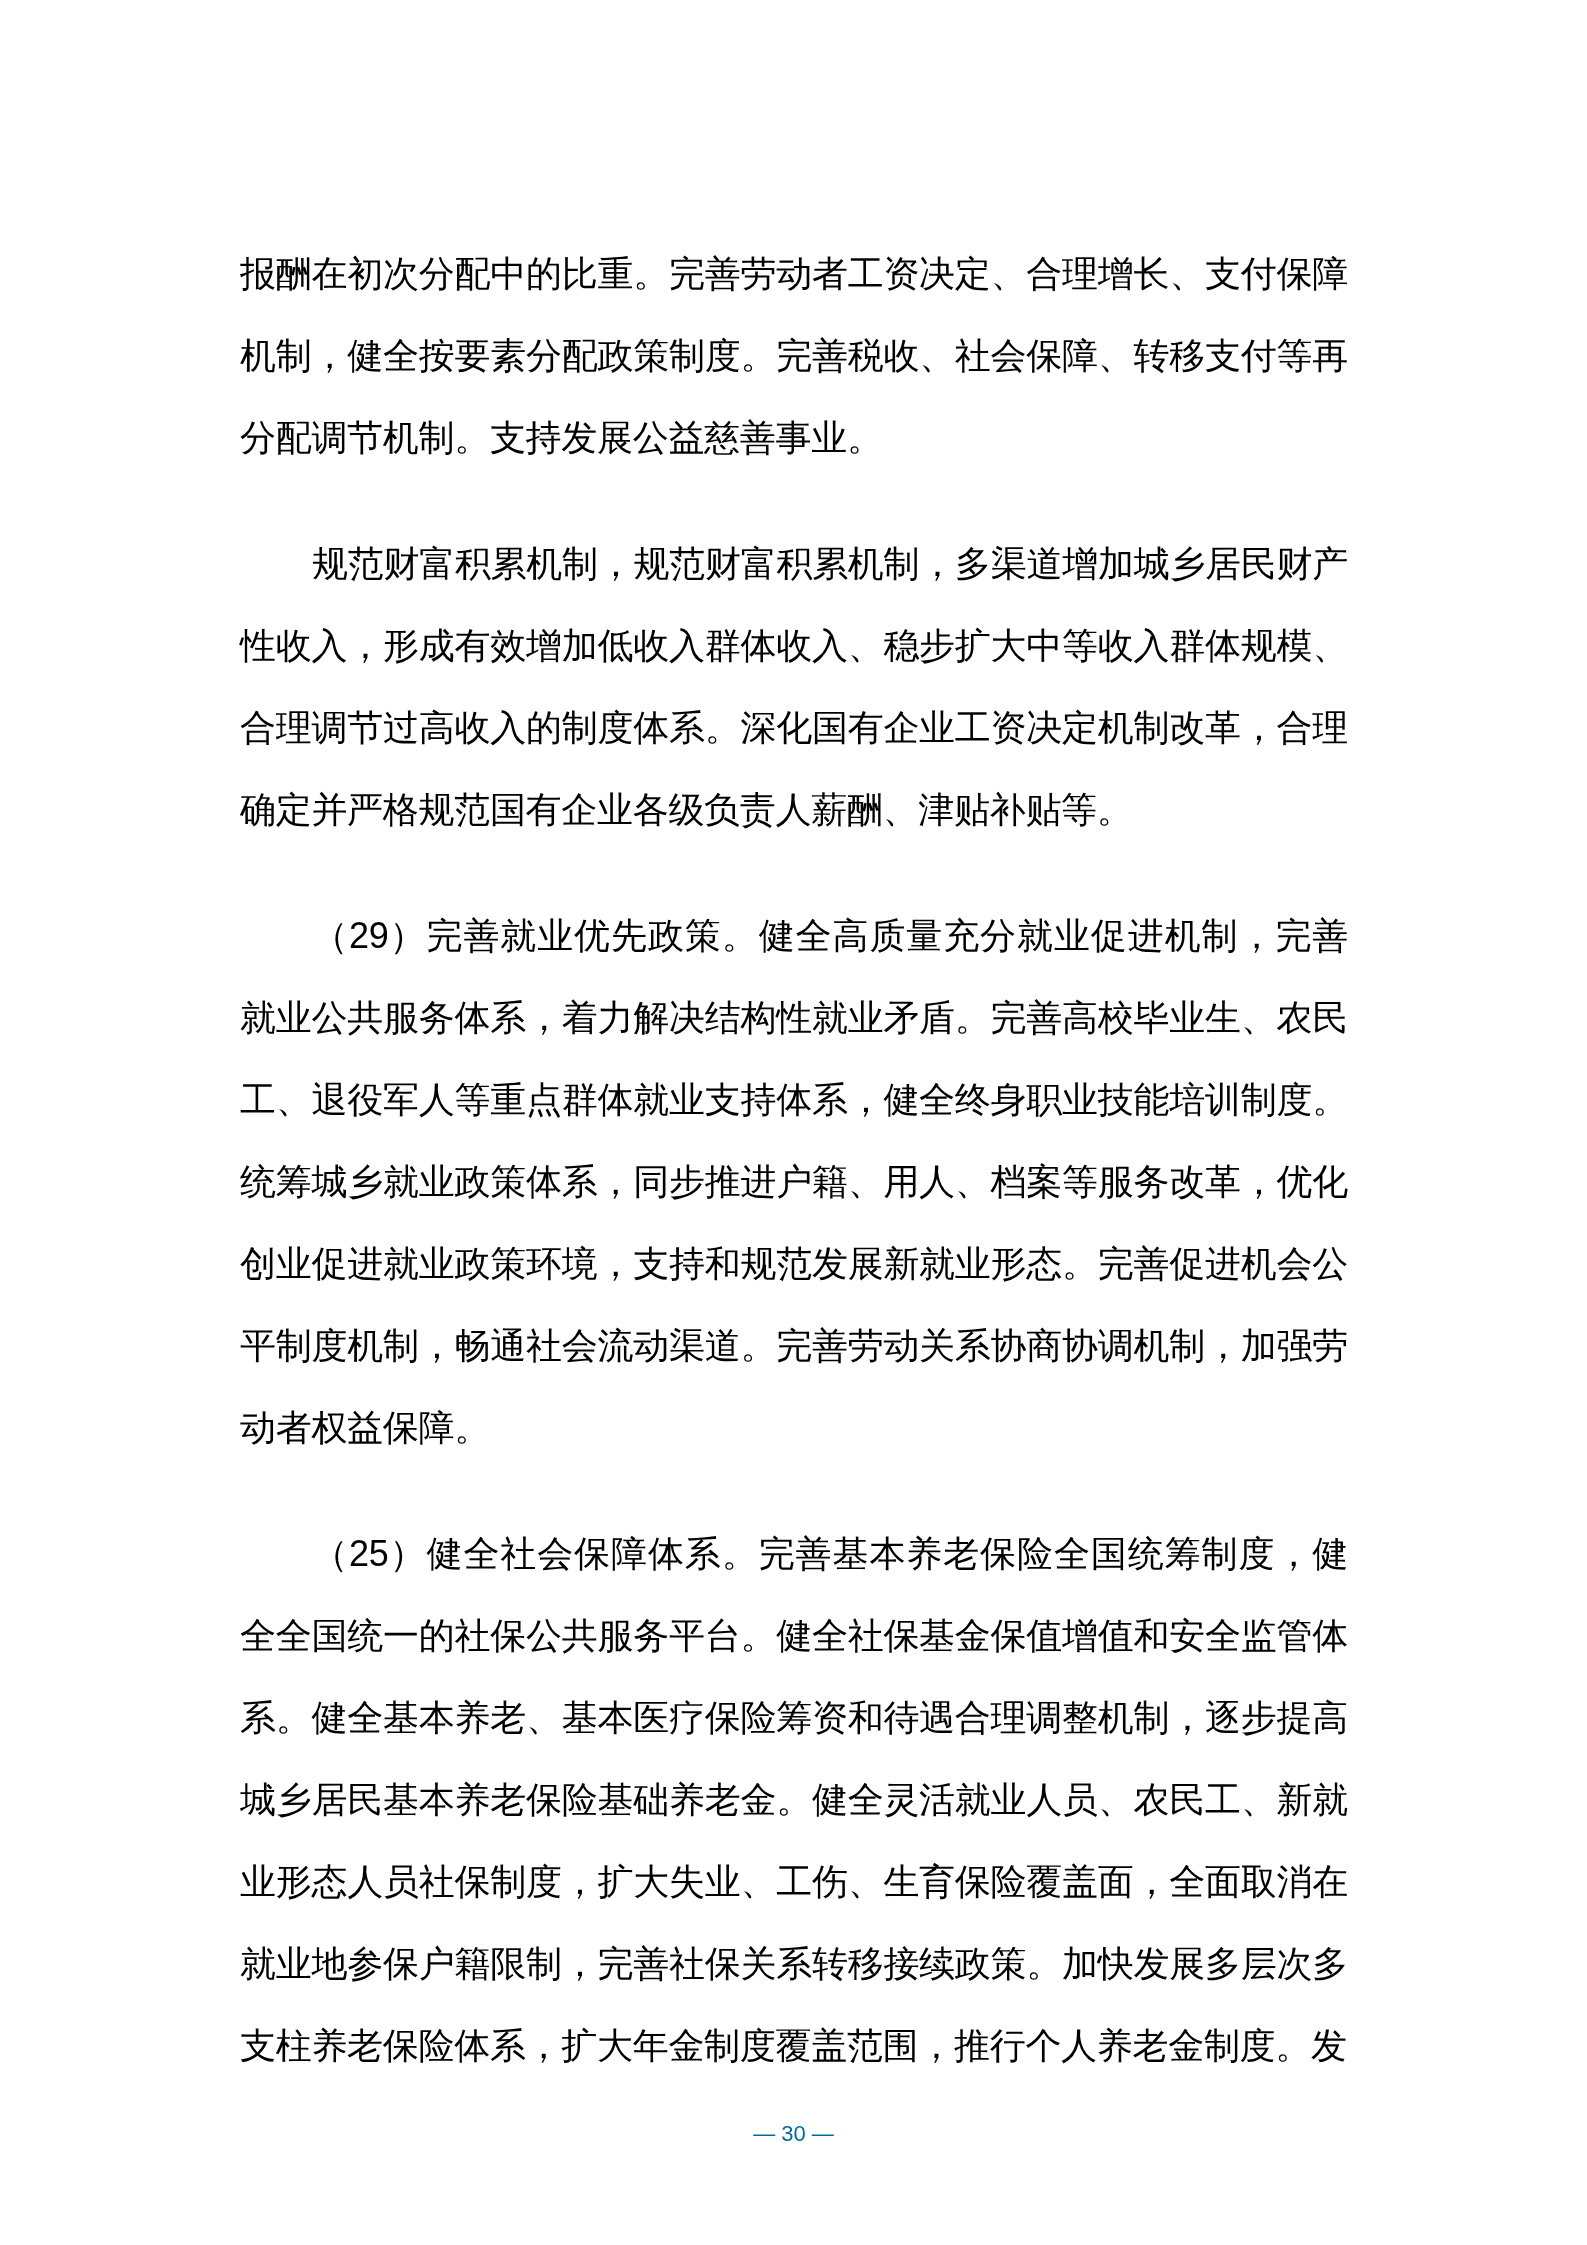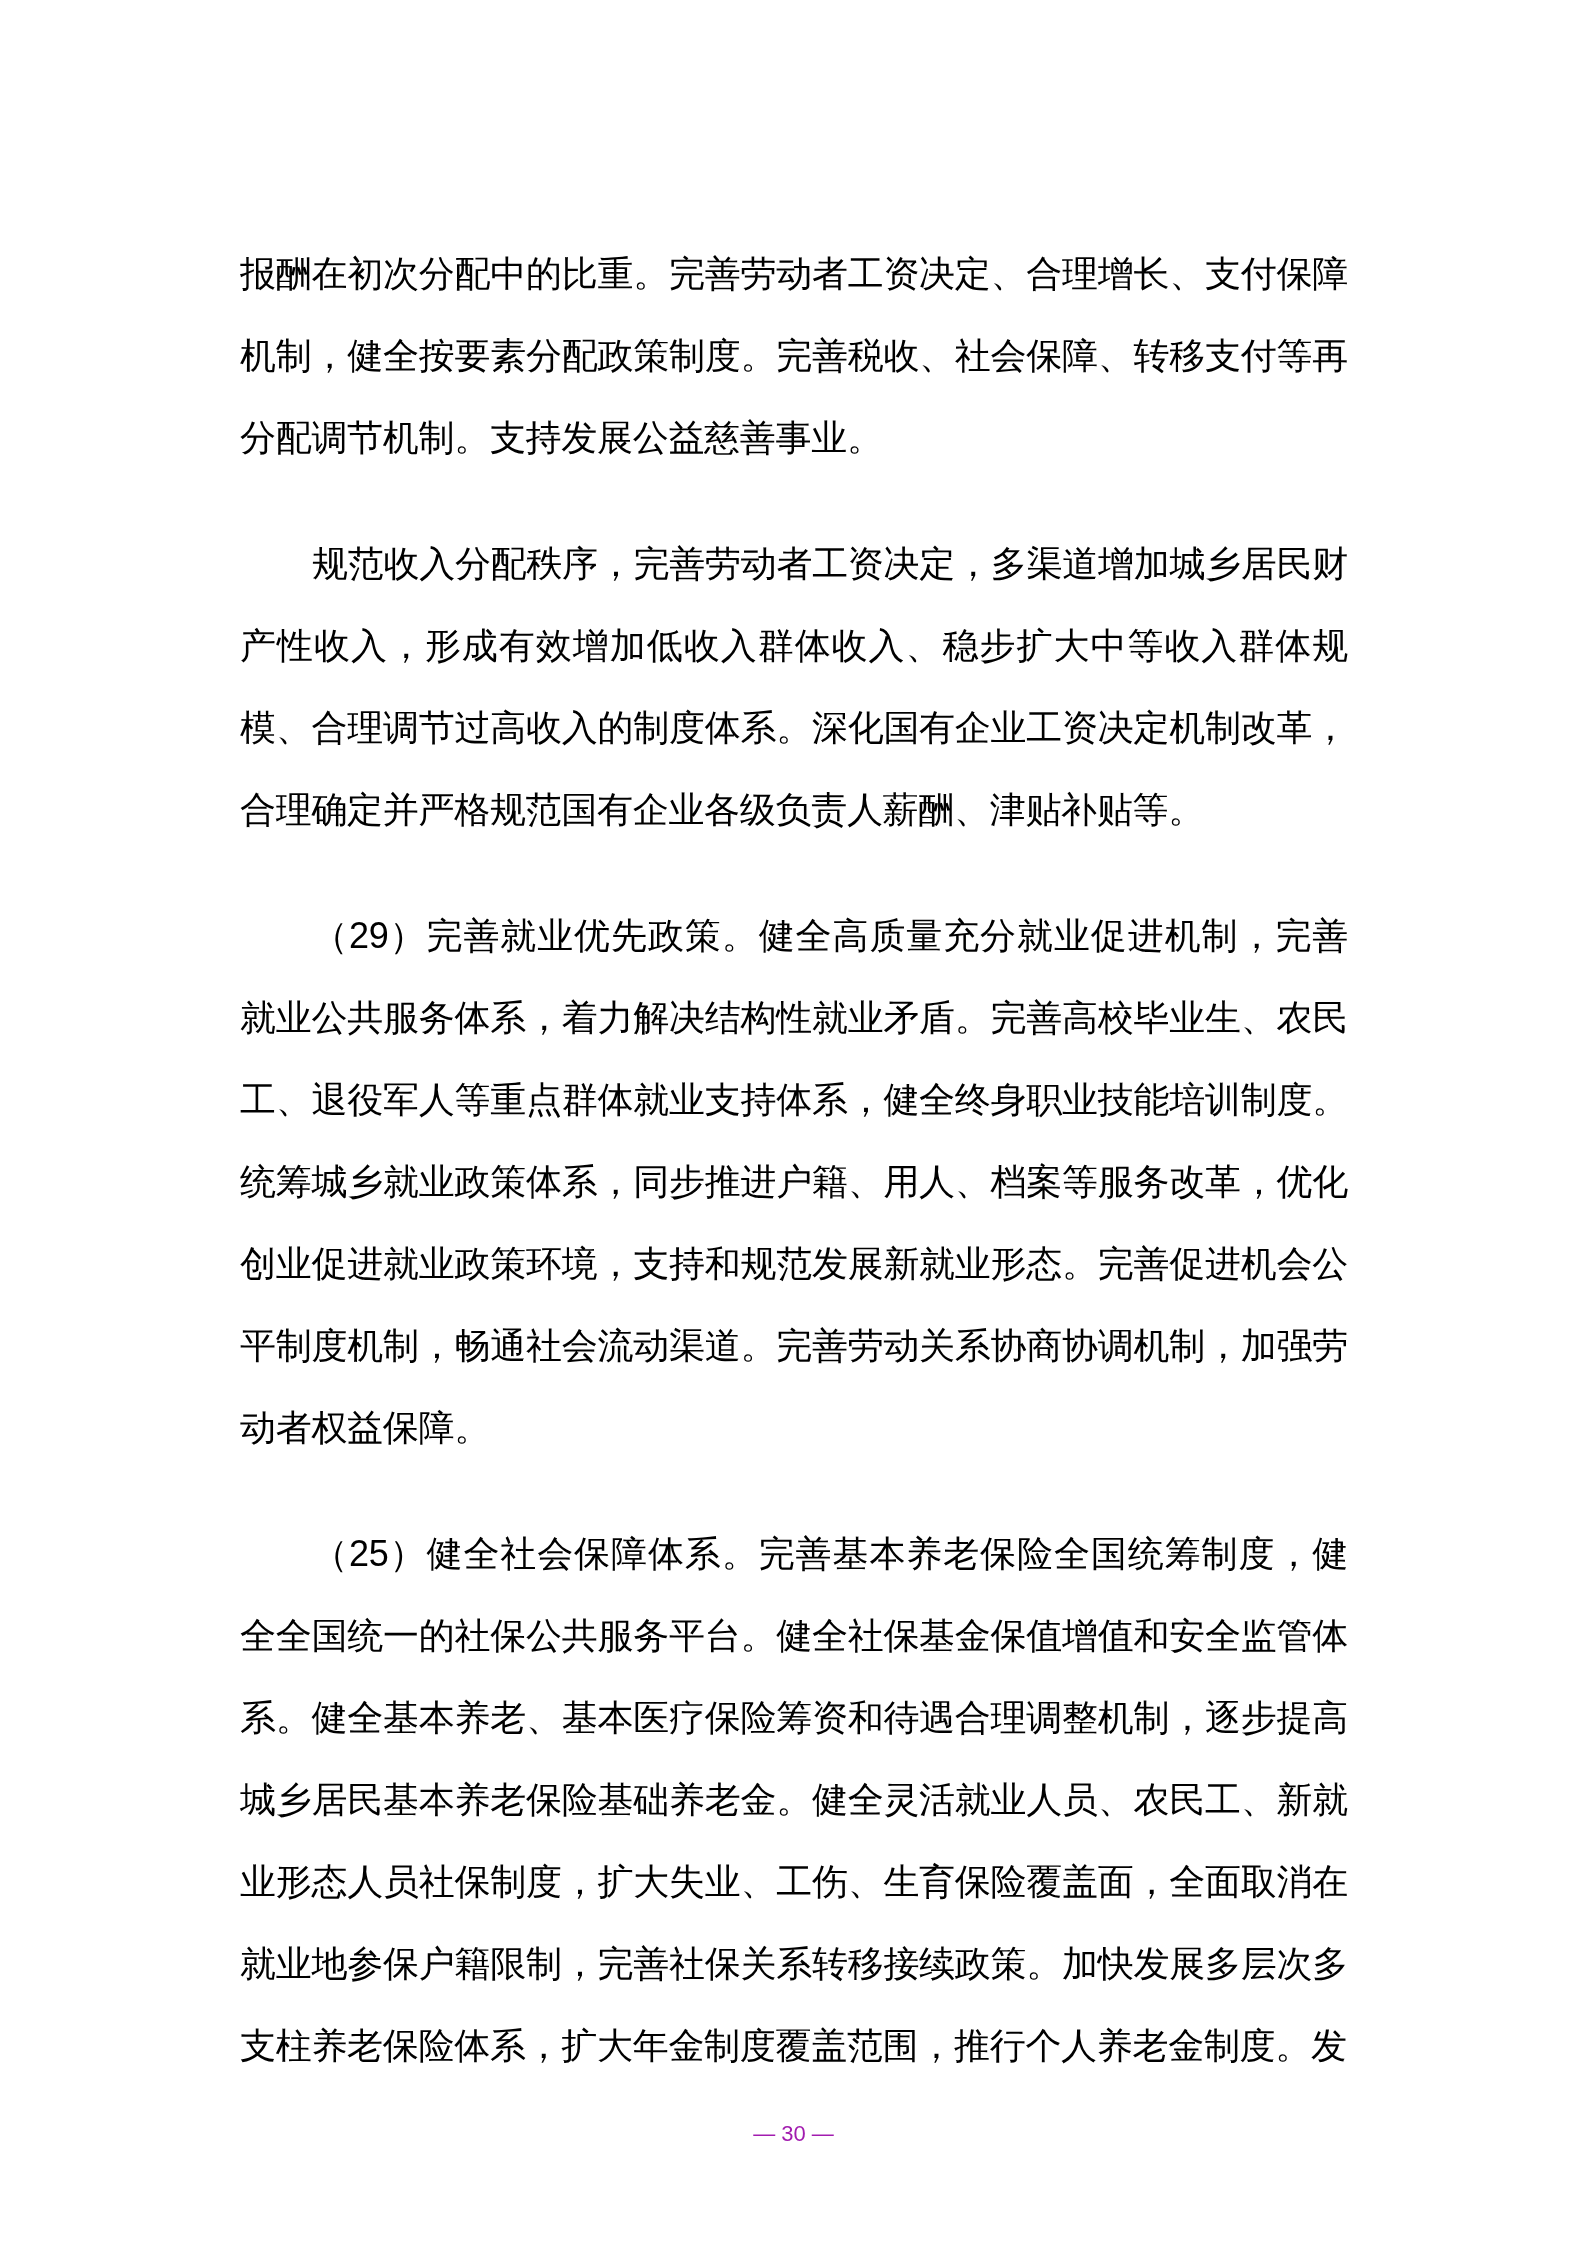--- a/index.html
+++ b/index.html
@@ -38,27 +38,27 @@
     margin-bottom: 0;
   }
   .footer {
     position: absolute;
     top: 2082px;
     left: 0;
     width: 100%;
     text-align: center;
     font-size: 22px;
     line-height: 28px;
-    color: #a21caf;
+    color: #0369a1;
   }
 </style>
 </head>
 <body>
 
 <div class="page">
   <div class="content">
     <p class="para no-indent">报酬在初次分配中的比重。完善劳动者工资决定、合理增长、支付保障机制，健全按要素分配政策制度。完善税收、社会保障、转移支付等再分配调节机制。支持发展公益慈善事业。</p>
-    <p class="para">规范收入分配秩序，完善劳动者工资决定，多渠道增加城乡居民财产性收入，形成有效增加低收入群体收入、稳步扩大中等收入群体规模、合理调节过高收入的制度体系。深化国有企业工资决定机制改革，合理确定并严格规范国有企业各级负责人薪酬、津贴补贴等。</p>
+    <p class="para">规范财富积累机制，规范财富积累机制，多渠道增加城乡居民财产性收入，形成有效增加低收入群体收入、稳步扩大中等收入群体规模、合理调节过高收入的制度体系。深化国有企业工资决定机制改革，合理确定并严格规范国有企业各级负责人薪酬、津贴补贴等。</p>
     <p class="para">（29）完善就业优先政策。健全高质量充分就业促进机制，完善就业公共服务体系，着力解决结构性就业矛盾。完善高校毕业生、农民工、退役军人等重点群体就业支持体系，健全终身职业技能培训制度。统筹城乡就业政策体系，同步推进户籍、用人、档案等服务改革，优化创业促进就业政策环境，支持和规范发展新就业形态。完善促进机会公平制度机制，畅通社会流动渠道。完善劳动关系协商协调机制，加强劳动者权益保障。</p>
     <p class="para">（25）健全社会保障体系。完善基本养老保险全国统筹制度，健全全国统一的社保公共服务平台。健全社保基金保值增值和安全监管体系。健全基本养老、基本医疗保险筹资和待遇合理调整机制，逐步提高城乡居民基本养老保险基础养老金。健全灵活就业人员、农民工、新就业形态人员社保制度，扩大失业、工伤、生育保险覆盖面，全面取消在就业地参保户籍限制，完善社保关系转移接续政策。加快发展多层次多支柱养老保险体系，扩大年金制度覆盖范围，推行个人养老金制度。发</p>
   </div>
   <div class="footer">— 30 —</div>
 </div>
 
 </body></html>

